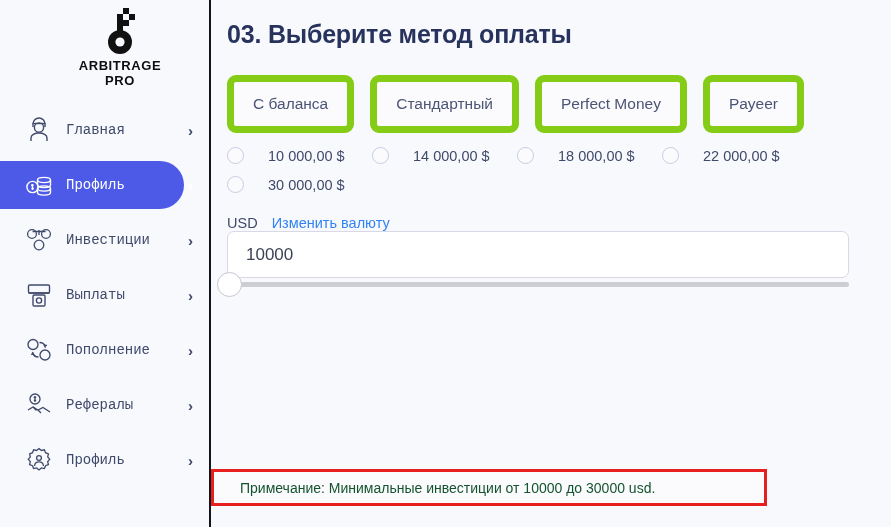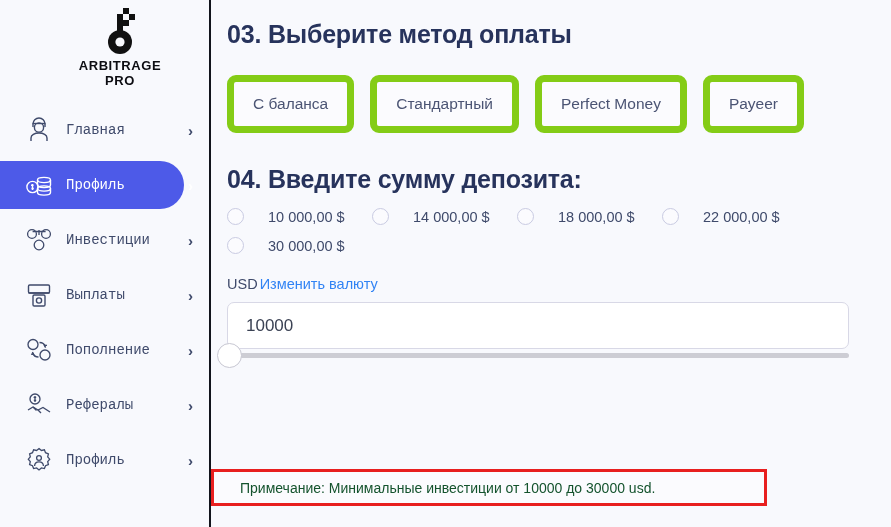--- a/index.html
+++ b/index.html
@@ -138,31 +138,30 @@
     flex: 0 0 17px;
   }
   .quick-label {
     margin-left: 11px;
     font-size: 14.5px;
     color: #3f4a6b;
     white-space: nowrap;
   }
   .currency-row {
     margin-top: 22px;
-    display: flex; align-items: baseline; gap: 2px;
+    display: flex; align-items: baseline; gap: 14px;
   }
   .currency-code { font-size: 14.5px; color: #3f4a6b; }
   .currency-link {
     font-size: 14.5px;
     color: #3183f4;
     cursor: pointer;
   }
   .amount-wrap {
     position: relative;
-    margin-top: 10px;
     width: 622px;
   }
   .amount-input {
     width: 622px; height: 47px;
     border: 1px solid #d8d8e6;
     border-radius: 7px;
     background: #ffffff;
     font-size: 17px;
     color: #3b4254;
     padding: 0 18px;
@@ -340,21 +339,20 @@
         <span>Стандартный</span>
       </div>
       <div class="pay-btn">
         <span>Perfect Money</span>
       </div>
       <div class="pay-btn">
         <span>Payeer</span>
       </div>
     </div>
 
-    <h2 class="section-title title04">04. Введите сумму депозита:</h2>
 
 
     <div class="quick-grid">
       <label class="quick-opt">
         <span class="radio"></span>
         <span class="quick-label">10 000,00 $</span>
       </label>
       <label class="quick-opt">
         <span class="radio"></span>
         <span class="quick-label">14 000,00 $</span>

